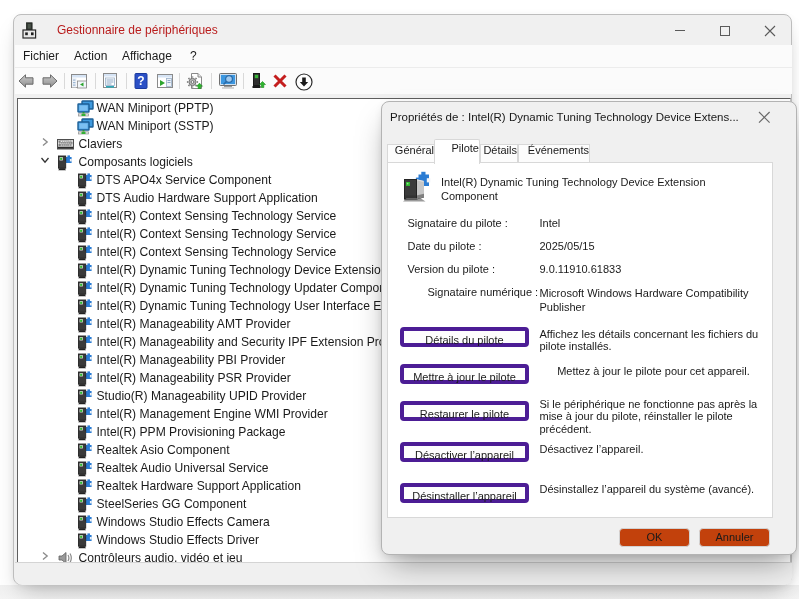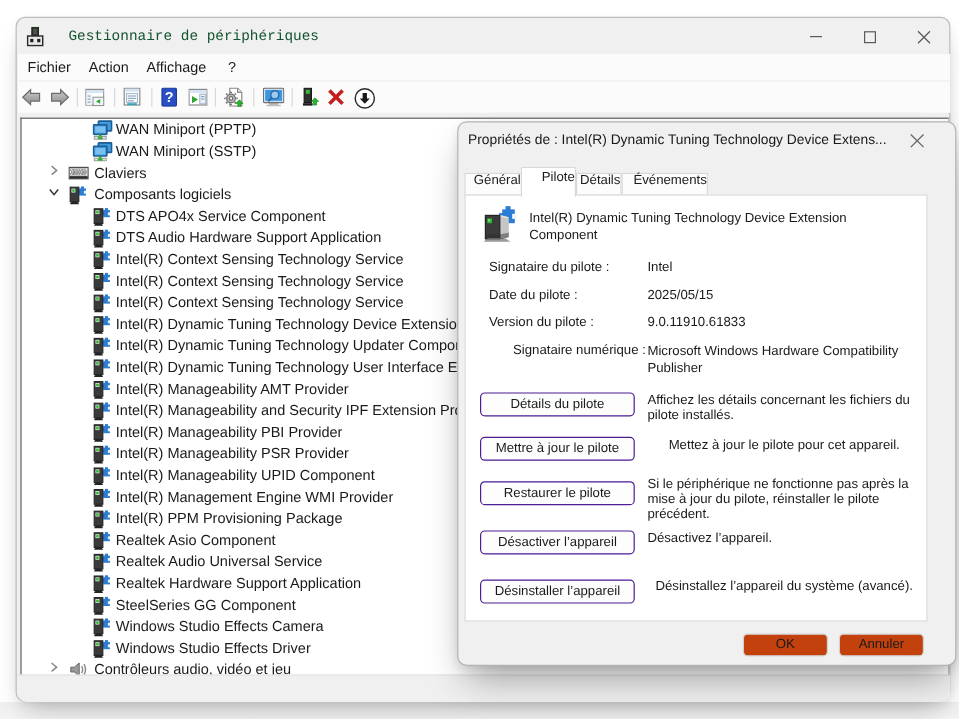--- a/index.html
+++ b/index.html
@@ -7,21 +7,21 @@
     font-family:"Liberation Sans", sans-serif; font-size:12px; color:#1a1a1a; }
   #desk { position:absolute; left:0; top:0; width:799px; height:599px; background:#fff; }
   #botband { position:absolute; left:0; top:585px; width:799px; height:14px; background:linear-gradient(#f0f0f0,#f4f4f4); }
 
   
   #mainwin { position:absolute; left:13px; top:14px; width:779px; height:571px;
     background:#f0f0f0; border:1px solid #bdbdbd; border-radius:8px;
     box-shadow:0 12px 22px -8px rgba(0,0,0,0.26), 0 2px 8px -2px rgba(0,0,0,0.08); }
   #titlebar { position:absolute; left:0; top:0; width:100%; height:30px; }
   #wicon { position:absolute; left:8px; top:7px; }
-  #wtitle { position:absolute; left:43px; top:8px; color:#14532d;font-family:Liberation Mono, monospace; }
+  #wtitle { position:absolute; left:43px; top:8px; color:#b91c1c; }
   .ctl { position:absolute; top:0; width:45px; height:30px; color:#5a5a5a; }
   #menubar { position:absolute; left:1px; top:30px; width:777px; height:23px; background:#fbfbfb;
     border-bottom:1px solid #ececec; }
   .mi { position:absolute; top:4px; }
   #toolbar { position:absolute; left:1px; top:53px; width:777px; height:26px; background:#fbfbfb; }
   .tbi { position:absolute; top:5px; }
   .tsep { position:absolute; top:5px; width:1px; height:16px; background:#d9d9d9; }
   #content { position:absolute; left:3px; top:83px; width:774px; height:464px; background:#fff;
     border:1px solid #5e5e5e; border-bottom:none; border-right:1px solid #c2c2c2; overflow:hidden; }
   #statusbar { position:absolute; left:1px; top:547px; width:777px; height:23px; background:#f0f0f0;
@@ -43,21 +43,21 @@
   #dtitle { position:absolute; left:8px; top:9px; font-size:11.5px; color:#191919; width:356px; overflow:hidden;
     text-overflow:ellipsis; white-space:nowrap; }
   #dclose { position:absolute; left:369px; top:3px; width:26px; height:24px; color:#444; }
   .tab { position:absolute; top:42px; height:19px; background:#fcfcfc; border:1px solid #d8d8d8;
     text-align:right; line-height:11px; font-size:11px; }
   .tab.active { top:37px; height:25px; background:#fff; border-bottom:none; z-index:3;
     border-radius:2px 2px 0 0; line-height:16px; }
   #dpage { position:absolute; left:5px; top:60px; width:386px; height:356px; background:#fff;
     border:1px solid #d8d8d8; font-size:11px; }
   .lbl { position:absolute; white-space:nowrap; }
-  .btn { position:absolute; background:#fdfdfd; border:1px solid #4c1d95; border-radius:4px;
+  .btn { position:absolute; background:#fdfdfd; border:4px solid #4c1d95; border-radius:4px;
     text-align:center; line-height:18px; width:129px; height:20px; color:#1a1a1a; font-size:11px; }
   .desc { position:absolute; left:151.5px; width:228px; line-height:12.4px; font-size:11px; }
   #okbtn,#cancelbtn { position:absolute; top:426px; width:71px; height:19px; background:#c2410c;
     border:1px solid #d2d2d2; border-radius:4px; text-align:center; line-height:17px; font-size:11px; }
   #okbtn { left:237px; }
   #cancelbtn { left:317px; }
 </style>
 </head>
 <body>
 <div id="desk">
@@ -405,21 +405,21 @@
           <span class="ic"><svg width="15" height="17" viewBox="0 0 15 17">
               <rect x="9" y="3" width="5.6" height="6" fill="#2b7cd3"></rect>
               <rect x="10.4" y="1.4" width="2.6" height="2.2" fill="#2b7cd3"></rect>
               <rect x="7.6" y="4.6" width="2" height="2.6" fill="#2b7cd3"></rect>
               <rect x="12.9" y="5" width="1.8" height="2.4" fill="#eef2f7"></rect>
               <rect x="1.5" y="2" width="7.2" height="12.2" fill="#3a3a3a" stroke="#222" stroke-width="0.9"></rect>
               <rect x="2.6" y="3.2" width="3.2" height="3.2" fill="#fff"></rect>
               <rect x="3.1" y="3.7" width="2.2" height="2.2" fill="#2eb82e"></rect>
               <path d="M2.6 14.2 L1.2 16.2 H9 L7.6 14.2 Z" fill="#222"></path>
             </svg></span>
-          <span class="txt">Intel(R) Manageability UPID Component</span>
+          <span class="txt">Studio(R) Manageability UPID Provider</span>
         </div>
       <div class="trow chi">
           <span class="ic"><svg width="15" height="17" viewBox="0 0 15 17">
               <rect x="9" y="3" width="5.6" height="6" fill="#2b7cd3"></rect>
               <rect x="10.4" y="1.4" width="2.6" height="2.2" fill="#2b7cd3"></rect>
               <rect x="7.6" y="4.6" width="2" height="2.6" fill="#2b7cd3"></rect>
               <rect x="12.9" y="5" width="1.8" height="2.4" fill="#eef2f7"></rect>
               <rect x="1.5" y="2" width="7.2" height="12.2" fill="#3a3a3a" stroke="#222" stroke-width="0.9"></rect>
               <rect x="2.6" y="3.2" width="3.2" height="3.2" fill="#fff"></rect>
               <rect x="3.1" y="3.7" width="2.2" height="2.2" fill="#2eb82e"></rect>
@@ -572,18 +572,18 @@
       <span class="btn" style="left:12px; top:201px;">Mettre à jour le pilote</span>
       <span class="desc" style="top:202px;text-align:center;">Mettez à jour le pilote pour cet appareil.</span>
 
       <span class="btn" style="left:12px; top:238px;">Restaurer le pilote</span>
       <span class="desc" style="top:235px;">Si le périphérique ne fonctionne pas après la<br>mise à jour du pilote, réinstaller le pilote<br>précédent.</span>
 
       <span class="btn" style="left:12px; top:279px;">Désactiver l’appareil</span>
       <span class="desc" style="top:280px;">Désactivez l’appareil.</span>
 
       <span class="btn" style="left:12px; top:320px;">Désinstaller l’appareil</span>
-      <span class="desc" style="top:320px;text-align:center;">Désinstallez l’appareil du système (avancé).</span>
+      <span class="desc" style="top:320px;">Désinstallez l’appareil du système (avancé).</span>
     </div>
     <div id="okbtn">OK</div>
     <div id="cancelbtn">Annuler</div>
   </div>
 </div>
 
 </body></html>

